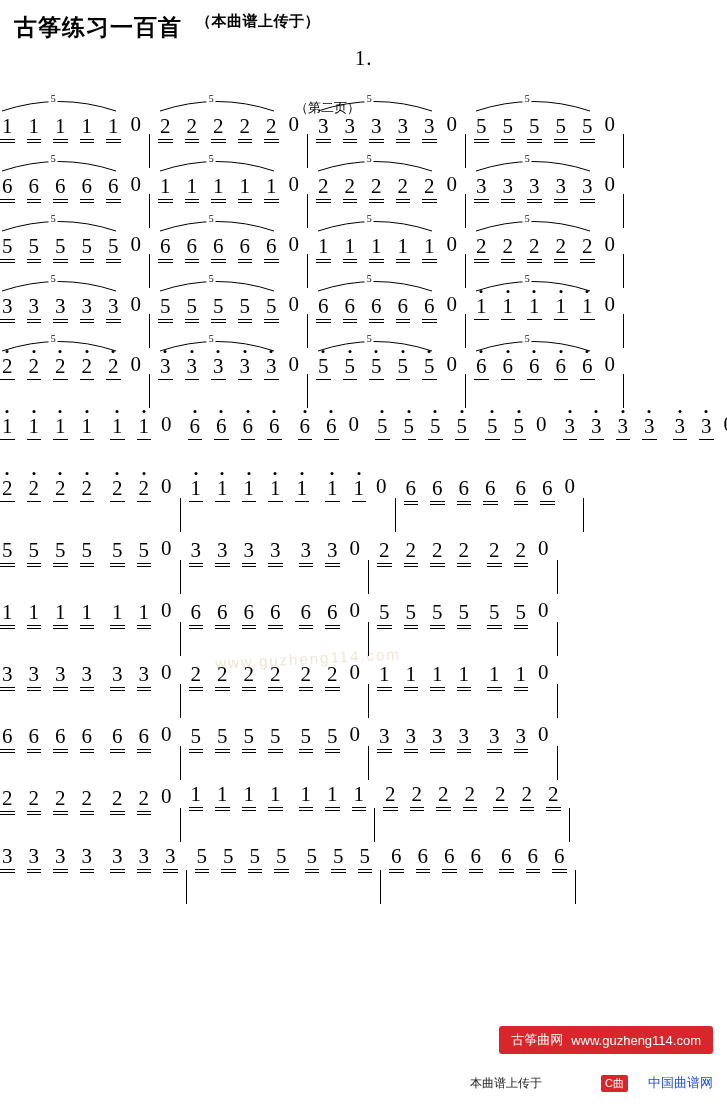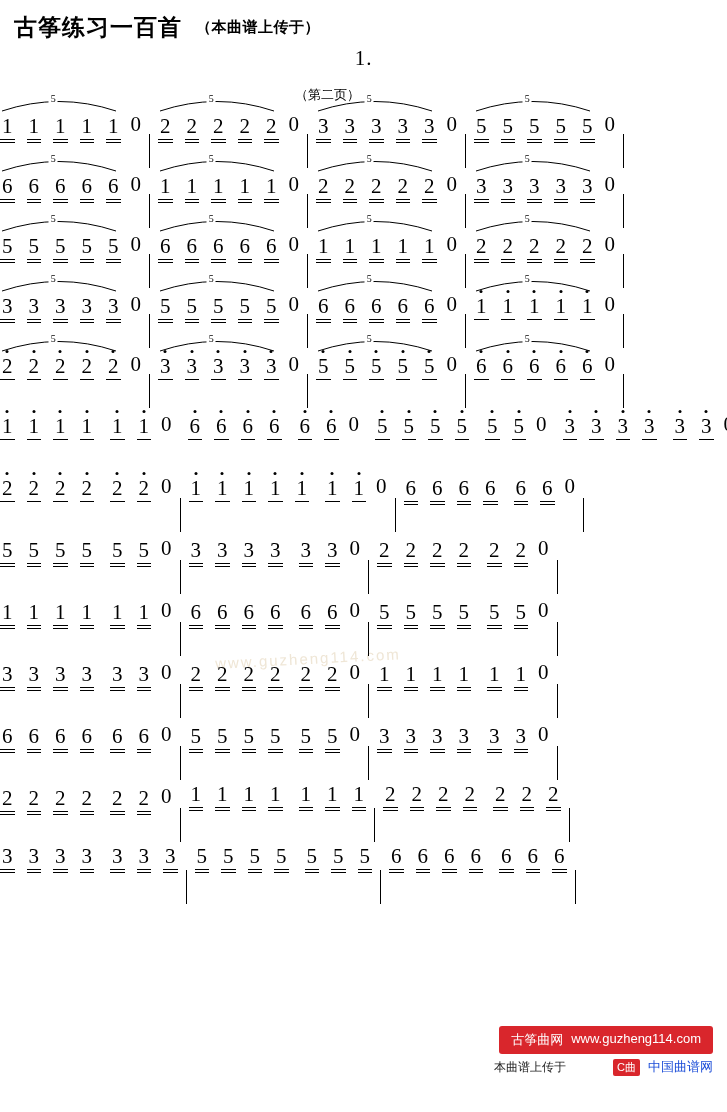--- a/index.html
+++ b/index.html
@@ -9,36 +9,36 @@
     font-family:"Liberation Serif",serif;
     color:#000;
     position:relative;
     overflow:hidden;
   }
   .page{position:relative;width:727px;height:1112px;}
 
   
   .title-row{
     position:absolute;left:14px;top:12px;
-    display:flex;align-items:center;gap:14px;
+    display:flex;align-items:flex-start;gap:14px;
   }
   .main-title{
     font-family:"Liberation Sans",sans-serif;
     font-weight:bold;font-size:23px;letter-spacing:1px;
   }
   .sub-title{
     font-family:"Liberation Sans",sans-serif;
     font-weight:bold;font-size:15px;letter-spacing:0.5px;
   }
   .num-title{
     position:absolute;left:0;top:46px;width:727px;text-align:center;
     font-size:21px;letter-spacing:1px;
   }
   .page-note{
-    position:absolute;left:0;top:86px;width:655px;text-align:center;
+    position:absolute;left:0;top:99px;width:655px;text-align:center;
     font-size:13px;font-family:"Liberation Sans",sans-serif;
   }
 
   
   .score{position:absolute;left:0;top:112px;width:727px;}
   .line{
     display:flex;align-items:flex-start;
     height:60px;
   }
   .line.tall{height:62px;}
@@ -102,25 +102,25 @@
     font-size:15px;color:#efe6d6;letter-spacing:2px;
     transform:rotate(-3deg);
   }
 
   
   .footer-badge{
     position:absolute;right:14px;bottom:58px;
     background:#d9262c;color:#fff;
     font-family:"Liberation Sans",sans-serif;
     font-size:13px;padding:5px 12px;border-radius:3px;
-    display:flex;align-items:flex-start;gap:8px;white-space:nowrap;
+    display:flex;align-items:center;gap:8px;white-space:nowrap;
   }
   .footer-line{
-    position:absolute;right:14px;bottom:36px;
-    display:flex;align-items:center;gap:8px;
+    position:absolute;right:14px;bottom:20px;
+    display:flex;align-items:center;gap:20px;
     font-family:"Liberation Sans",sans-serif;font-size:12px;color:#222;text-align:right;
   }
   .cq{
     display:inline-block;background:#d9262c;color:#fff;
     font-size:11px;padding:1px 4px;border-radius:2px;
     font-family:"Liberation Sans",sans-serif;
     margin-left:39px;
   }
   .cq-txt{color:#1d4ed8;font-size:13px;}
 </style>

